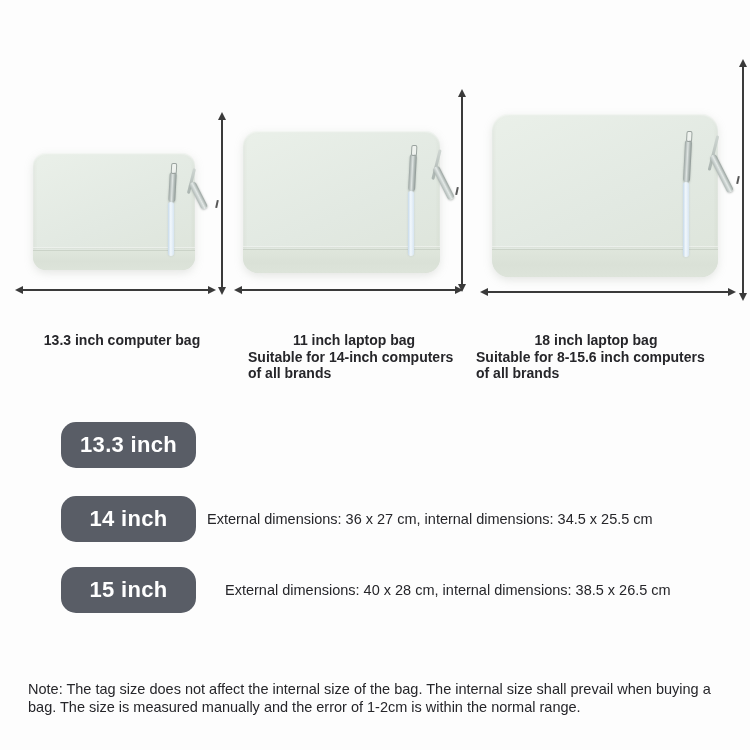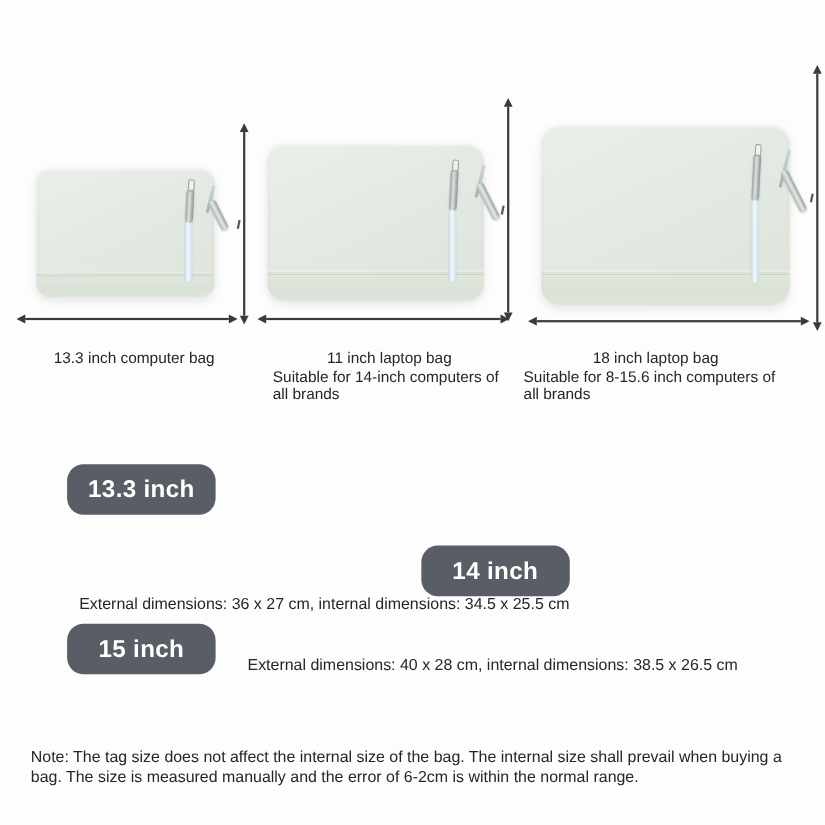--- a/index.html
+++ b/index.html
@@ -93,31 +93,31 @@
     content:"";position:absolute;top:-3.2px;
     border-top:4px solid transparent;border-bottom:4px solid transparent;
   }
   .dim-h::before{left:-8px;border-right:8px solid var(--dimension-arrow);}
   .dim-h::after{right:-8px;border-left:8px solid var(--dimension-arrow);}
   .dim-h1{left:23px;top:289px;width:185px;}
   .dim-h2{left:242px;top:289px;width:213px;}
   .dim-h3{left:488px;top:291px;width:240px;}
 
   
-  .caption{position:absolute;top:317px;font-size:14px;line-height:16.5px;font-weight:400;color:var(--text);}
+  .caption{position:absolute;top:332px;font-size:14px;line-height:16.5px;font-weight:700;color:var(--text);}
   .caption .cap-title{text-align:center;}
   .caption .cap-sub{text-align:left;}
   .caption1{left:8px;width:228px;}
   .caption2{left:248px;width:212px;}
   .caption3{left:476px;width:240px;}
 
   
-  .size-row{position:absolute;left:61px;height:46px;display:flex;align-items:flex-end;}
+  .size-row{position:absolute;left:61px;height:46px;display:flex;align-items:center;}
   .size-row1{top:422px;}
-  .size-row2{top:496px;flex-direction:column;}
+  .size-row2{top:496px;}
   .size-row3{top:567px;gap:18px;}
   .size-badge{
     width:135px;height:46px;flex:0 0 auto;
     background:var(--badge-background);color:var(--badge-text);
     border-radius:15px;display:flex;align-items:center;justify-content:center;
     font-size:22px;font-weight:700;letter-spacing:.3px;
   }
   .size-details{margin-left:11px;font-size:14.5px;font-weight:500;color:var(--text);white-space:nowrap;}
 
   
@@ -187,15 +187,15 @@
   </div>
   <div class="size-row size-row2">
     <div class="size-badge">14 inch</div>
     <div class="size-details">External dimensions: 36 x 27 cm, internal dimensions: 34.5 x 25.5 cm</div>
   </div>
   <div class="size-row size-row3">
     <div class="size-badge">15 inch</div>
     <div class="size-details">External dimensions: 40 x 28 cm, internal dimensions: 38.5 x 26.5 cm</div>
   </div>
 
-  <div class="note">Note: The tag size does not affect the internal size of the bag. The internal size shall prevail when buying a bag. The size is measured manually and the error of 6-2cm is within the normal range.</div>
+  <div class="note">Note: The tag size does not affect the internal size of the bag. The internal size shall prevail when buying a bag. The size is measured manually and the error of 1-2cm is within the normal range.</div>
 
 </div>
 
 </body></html>

